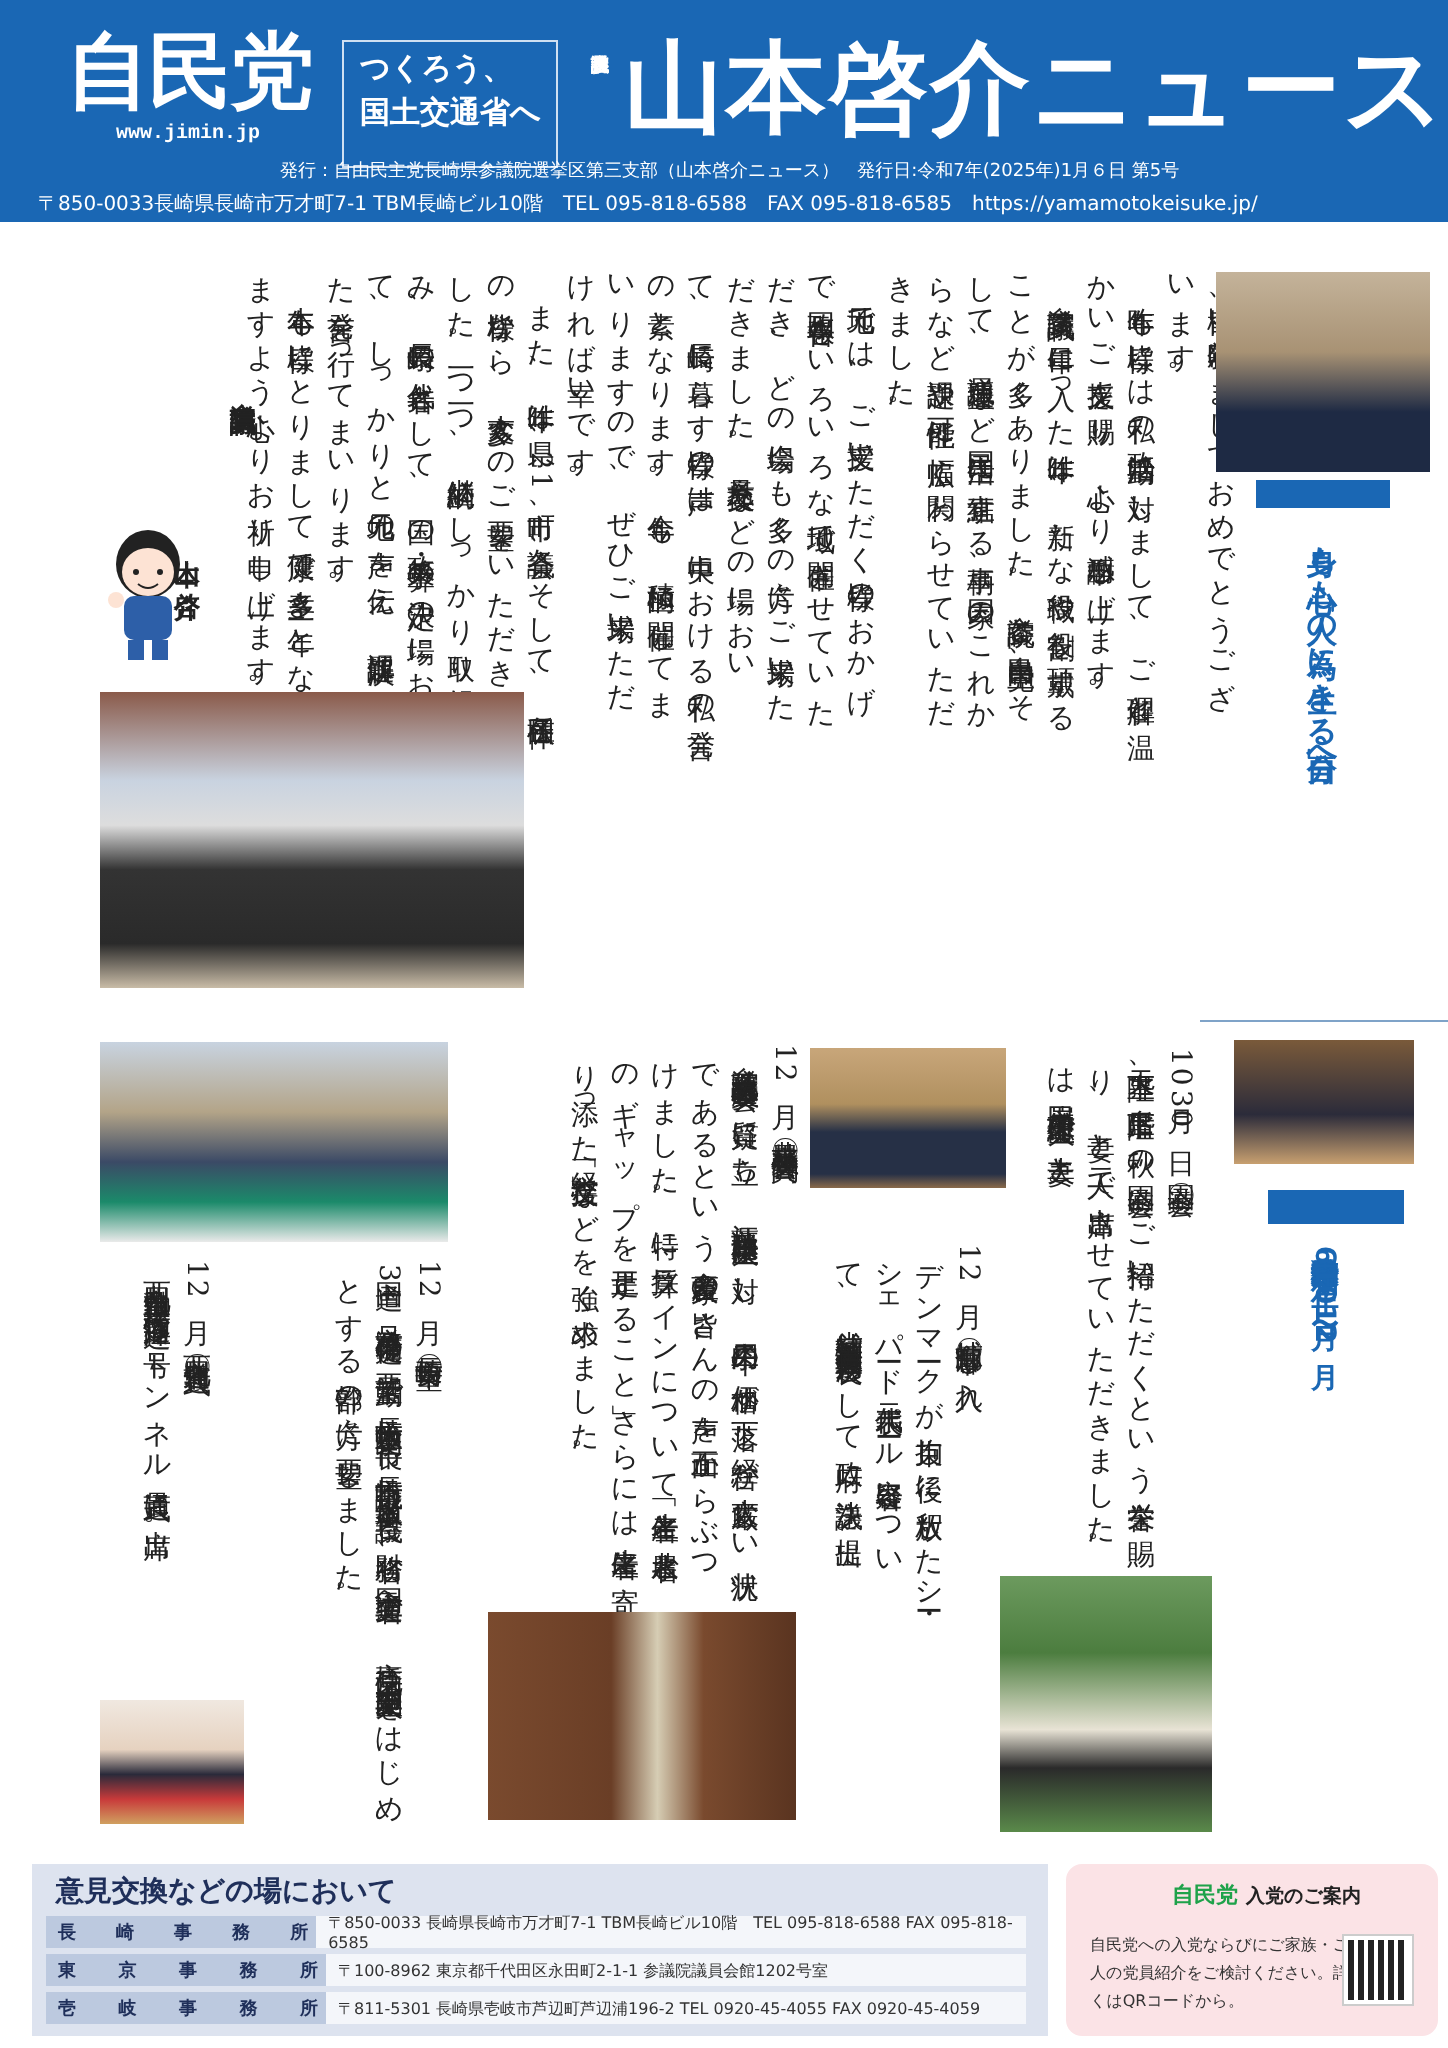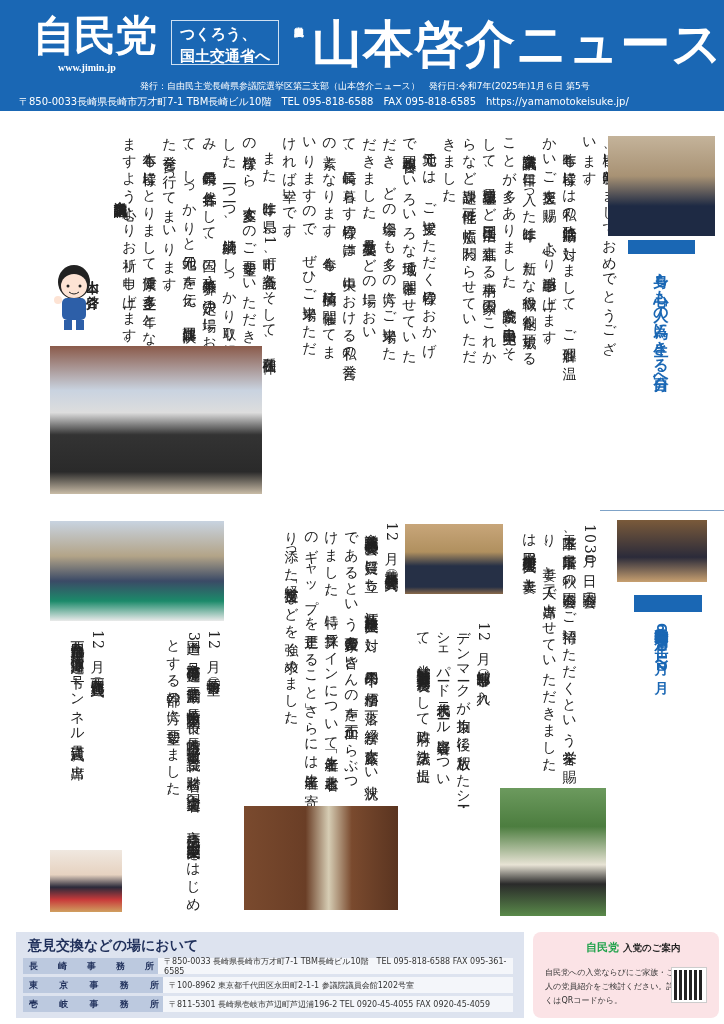--- a/index.html
+++ b/index.html
@@ -1,22 +1,22 @@
 <!DOCTYPE html>
 <html><head>
 <meta charset="utf-8">
 <style>
   html, body { margin:0; padding:0; }
   body { width:724px; height:1024px; background:#fff; position:relative; overflow:hidden; font-family:"DejaVu Serif", serif; color:#222; }
   .abs { position:absolute; }
   
   .header { left:0; top:0; width:724px; height:98px; background:#1a67b4; }
   .logo { left:33px; top:12px; font-family:"DejaVu Sans", sans-serif; font-weight:bold; font-size:42px; color:#fff; letter-spacing:-1px; line-height:48px; }
-  .logo-url { left:58px; top:62px; font-family:Liberation Serif, serif; font-weight:bold; font-size:10px; color:#fff; }
-  .slogan { left:171px; top:20px; width:108px; height:45px; border:1.5px solid #cfe0f2; color:#fff; font-family:"DejaVu Sans", sans-serif; font-weight:bold; font-size:15px; line-height:22px; padding:2px 0 0 8px; box-sizing:border-box; }
+  .logo-url { left:58px; top:62px; font-family:Liberation Mono, monospace; font-weight:bold; font-size:10px; color:#fff; }
+  .slogan { left:171px; top:20px; width:108px; height:64px; border:1.5px solid #cfe0f2; color:#fff; font-family:"DejaVu Sans", sans-serif; font-weight:bold; font-size:15px; line-height:22px; padding:2px 0 0 8px; box-sizing:border-box; }
   .role-vert { left:292px; top:20px; width:14px; writing-mode:vertical-rl; color:#fff; font-family:"DejaVu Sans", sans-serif; font-weight:bold; font-size:9px; line-height:14px; }
   .title { left:312px; top:14px; font-family:"DejaVu Sans", sans-serif; font-weight:bold; font-size:50px; color:#fff; letter-spacing:1px; line-height:60px; }
   .pubinfo { left:140px; top:80px; width:580px; font-family:"DejaVu Sans", sans-serif; font-size:9px; color:#fff; line-height:12px; white-space:nowrap; }
   .pubinfo2 { left:19px; top:95px; width:700px; font-family:"DejaVu Sans", sans-serif; font-size:10px; color:#fff; white-space:nowrap; }
   .header-ext { left:0; top:98px; width:724px; height:13px; background:#1a67b4; }
 
   
   .vtext { writing-mode:vertical-rl; font-size:14px; line-height:20px; letter-spacing:1px; }
   .vtext p { margin:0; }
   .indent { text-indent:1em; }
@@ -129,21 +129,21 @@
 <div class="abs footer-title">意見交換などの場において</div>
 
 <div class="abs frow" style="top:958px;">
   <div class="lbl">
     <span>長</span>
       <span>崎</span>
       <span>事</span>
       <span>務</span>
       <span>所</span>
   </div>
-  <span>〒850-0033 長崎県長崎市万才町7-1 TBM長崎ビル10階　TEL 095-818-6588 FAX 095-361-6585</span>
+  <span>〒850-0033 長崎県長崎市万才町7-1 TBM長崎ビル10階　TEL 095-818-6588 FAX 095-818-6585</span>
 </div>
 <div class="abs frow" style="top:977px;">
   <div class="lbl">
     <span>東</span>
       <span>京</span>
       <span>事</span>
       <span>務</span>
       <span>所</span>
   </div>
   <span>〒100-8962 東京都千代田区永田町2-1-1 参議院議員会館1202号室</span>

